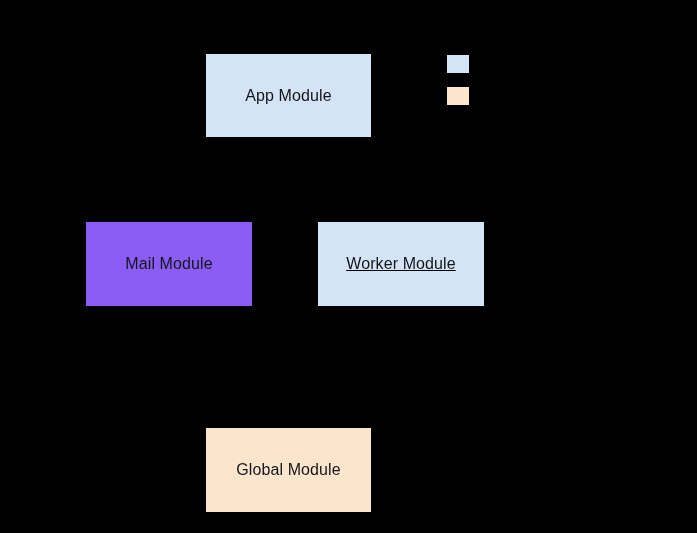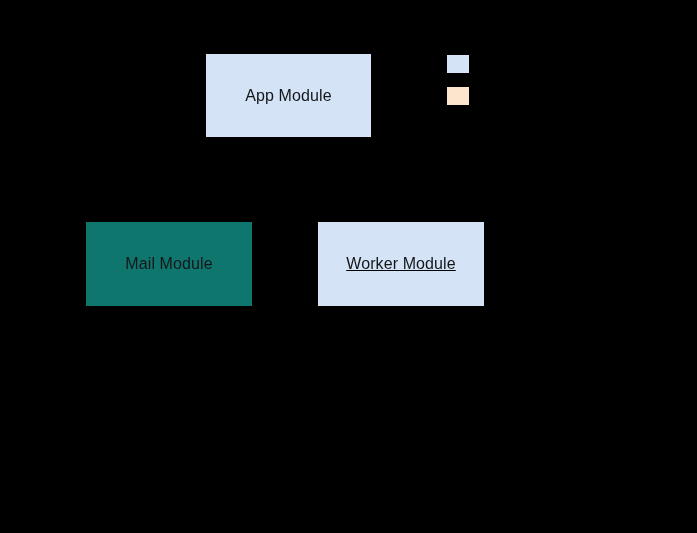--- a/index.html
+++ b/index.html
@@ -77,28 +77,31 @@
     </g>
     <g>
       <path d="M 401 307 L 401 385 L 326 385 L 326 427" fill="none" stroke="#000000" stroke-width="1.6" marker-end="url(#arrowhead)"></path>
     </g>
   </svg>
 
   <div class="node" style="left:205px; top:53px; width:167px; height:85px; background:#d4e3f5;">
     <span class="node-label">App Module</span>
   </div>
 
-  <div class="node" style="left:85px; top:221px; width:168px; height:86px; background:#0f766e;">
+  <div class="node" style="left:85px; top:221px; width:168px; height:86px; background:#8b5cf6;">
     <span class="node-label">Mail Module</span>
   </div>
 
   <div class="node" style="left:317px; top:221px; width:168px; height:86px; background:#d4e3f5;text-decoration:underline;">
     <span class="node-label">Worker Module</span>
   </div>
 
+  <div class="node" style="left:205px; top:427px; width:167px; height:86px; background:#fce5cd;">
+    <span class="node-label">Global Module</span>
+  </div>
 
   <div>
     <div class="legend-swatch" style="left:446px; top:54px; width:24px; height:20px; background:#d4e3f5;"></div>
     <div class="legend-label" style="left:478px; top:54px;"></div>
 
     <div class="legend-swatch" style="left:446px; top:86px; width:24px; height:20px; background:#fce5cd;"></div>
     <div class="legend-label" style="left:478px; top:86px;"></div>
   </div>
 
 </div>

